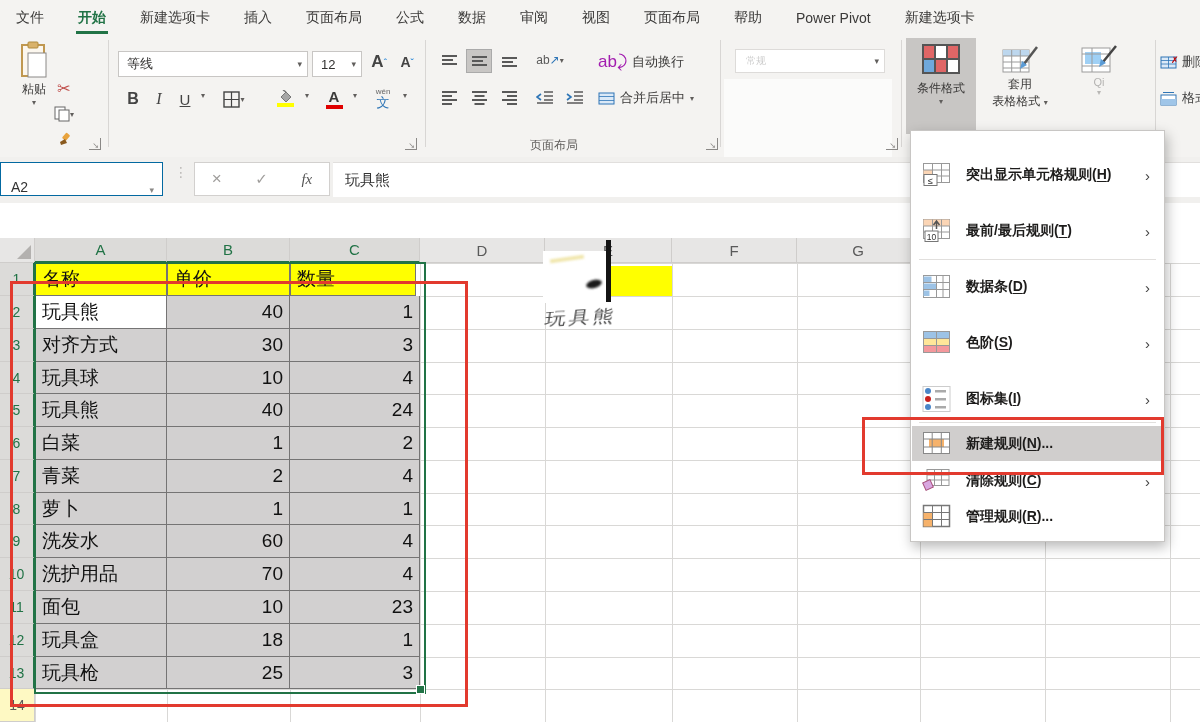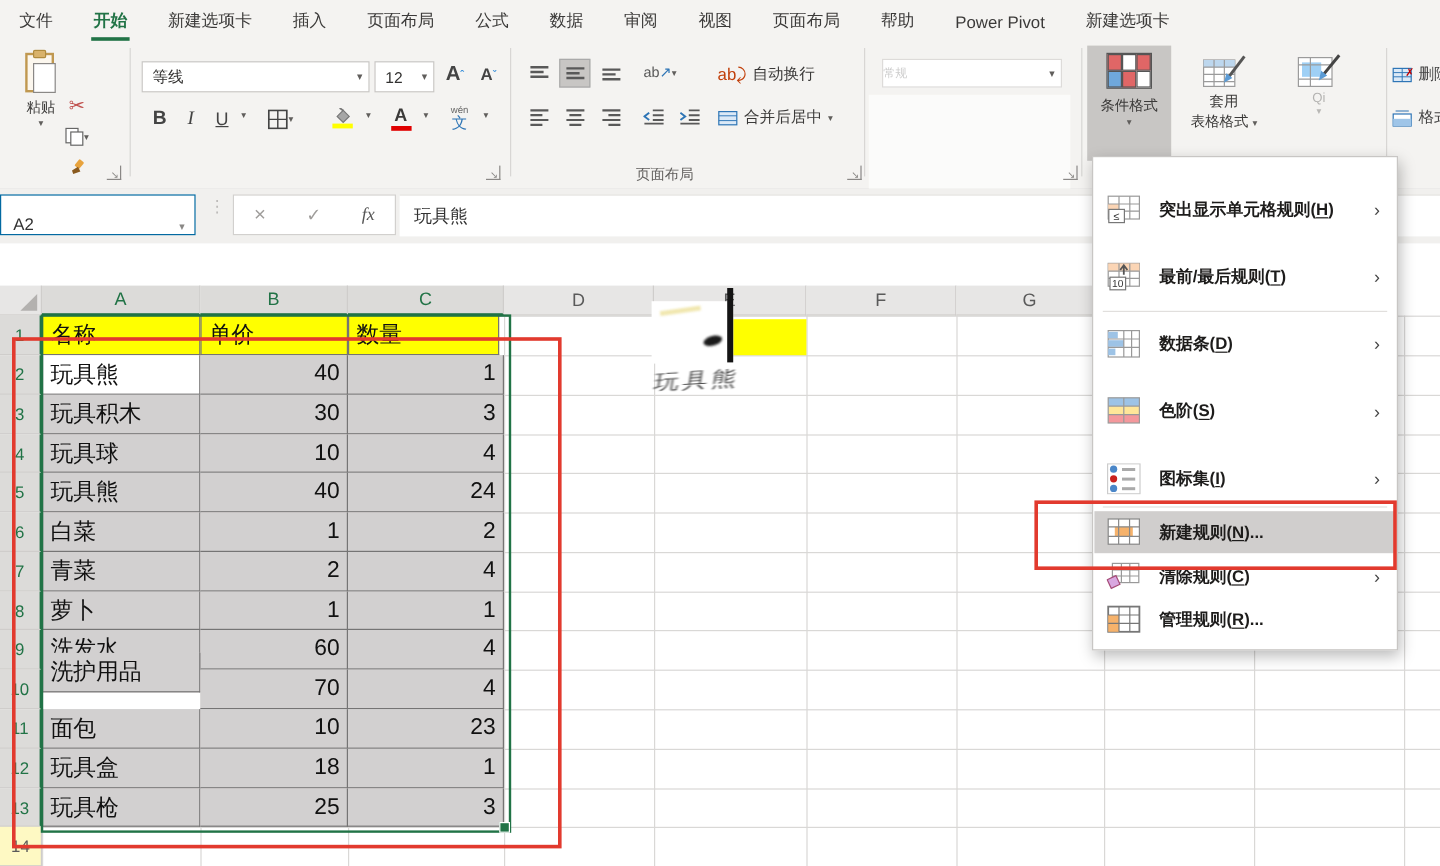--- a/index.html
+++ b/index.html
@@ -216,35 +216,35 @@
           <path d="M5 4 L1 7 L5 10" fill="none" stroke="#2e75b6" stroke-width="1.6"></path>
         </svg>
     </div>
     <div class="smallbtn" style="left:562px;top:50px;width:26px;height:24px;">
       <svg width="18" height="15" viewBox="0 0 18 15">
           <path d="M8 2 h9 M8 6 h9 M8 10 h9 M1 13 h16" stroke="#595959" stroke-width="1.6"></path>
           <path d="M1 4 L5 7 L1 10" fill="none" stroke="#2e75b6" stroke-width="1.6"></path>
         </svg>
     </div>
     <div class="smallbtn" style="left:598px;top:16px;width:130px;height:22px;justify-content:flex-start;font-size:13px;color:#3b3a39;gap:5px;">
-      <span style="color:#c2410c;font-size:14px;">ab⤸</span>
+      <span style="color:#a21caf;font-size:17px;">ab⤸</span>
       <span>自动换行</span>
     </div>
     <div class="smallbtn" style="left:598px;top:52px;width:150px;height:22px;justify-content:flex-start;font-size:13px;color:#3b3a39;gap:5px;">
       <svg width="17" height="13" viewBox="0 0 17 13">
         <rect x="1" y="1" width="15" height="11" fill="#dbe9f7" stroke="#2e75b6"></rect>
         <path d="M1 4.5 h15 M1 8.5 h15" stroke="#2e75b6" stroke-width="0.8"></path>
       </svg>
       <span>合并后居中</span>
       <span class="chevron">▾</span>
     </div>
     <div class="grouplabel" style="left:530px;">页面布局</div>
     <div class="launcher" style="left:706px;top:103px;"></div>
 
-    <div class="combo" style="left:735px;top:14px;width:150px;height:24px;padding-left:0;border-color:#dddbd9;">
+    <div class="combo" style="left:735px;top:14px;width:150px;height:24px;padding-left:10px;border-color:#dddbd9;">
       <span style="opacity:.25;font-size:10px;">常规</span>
       <span class="chev">▾</span>
     </div>
     <div class="abs" style="left:724px;top:44px;width:168px;height:100px;background:rgba(252,252,251,.9);"></div>
     <div class="launcher" style="left:886px;top:103px;"></div>
 
     <div class="bigbtn pressed" style="left:906px;top:3px;width:70px;height:96px;padding-top:6px;box-sizing:border-box;">
       <span class="cfgrid">
         <i style="background:#e06666;"></i>
           <i style="background:#ffffff;"></i>
@@ -362,42 +362,42 @@
       <div class="rowhead sel" style="top: 591px; height: 33px;">11</div>
       <div class="rowhead sel" style="top: 624px; height: 33px;">12</div>
       <div class="rowhead sel" style="top: 657px; height: 32px;">13</div>
       <div class="rowhead" style="top: 689px; height: 33px;">14</div>
       <div class="tcell hdr name" style="left: 35px; top: 263px; width: 132px; height: 33px;">名称</div>
       <div class="tcell hdr name" style="left: 167px; top: 263px; width: 123px; height: 33px;">单价</div>
       <div class="tcell hdr name" style="left: 290px; top: 263px; width: 126px; height: 33px;">数量</div>
       <div class="tcell name active lb" style="left: 35px; top: 296px; width: 132px; height: 33px; border-left: 1px solid rgb(117, 116, 116);">玩具熊</div>
       <div class="tcell num gray" style="left: 167px; top: 296px; width: 123px; height: 33px;">40</div>
       <div class="tcell num gray" style="left: 290px; top: 296px; width: 130px; height: 33px;">1</div>
-      <div class="tcell name gray lb" style="left: 35px; top: 329px; width: 132px; height: 33px; border-left: 1px solid rgb(117, 116, 116);">玩具积木</div>
+      <div class="tcell name gray lb" style="left: 35px; top: 329px; width: 132px; height: 33px; border-left: 1px solid rgb(117, 116, 116);">对齐方式</div>
       <div class="tcell num gray" style="left: 167px; top: 329px; width: 123px; height: 33px;">30</div>
       <div class="tcell num gray" style="left: 290px; top: 329px; width: 130px; height: 33px;">3</div>
       <div class="tcell name gray lb" style="left: 35px; top: 362px; width: 132px; height: 32px; border-left: 1px solid rgb(117, 116, 116);">玩具球</div>
       <div class="tcell num gray" style="left: 167px; top: 362px; width: 123px; height: 32px;">10</div>
       <div class="tcell num gray" style="left: 290px; top: 362px; width: 130px; height: 32px;">4</div>
       <div class="tcell name gray lb" style="left: 35px; top: 394px; width: 132px; height: 33px; border-left: 1px solid rgb(117, 116, 116);">玩具熊</div>
       <div class="tcell num gray" style="left: 167px; top: 394px; width: 123px; height: 33px;">40</div>
       <div class="tcell num gray" style="left: 290px; top: 394px; width: 130px; height: 33px;">24</div>
       <div class="tcell name gray lb" style="left: 35px; top: 427px; width: 132px; height: 33px; border-left: 1px solid rgb(117, 116, 116);">白菜</div>
       <div class="tcell num gray" style="left: 167px; top: 427px; width: 123px; height: 33px;">1</div>
       <div class="tcell num gray" style="left: 290px; top: 427px; width: 130px; height: 33px;">2</div>
       <div class="tcell name gray lb" style="left: 35px; top: 460px; width: 132px; height: 33px; border-left: 1px solid rgb(117, 116, 116);">青菜</div>
       <div class="tcell num gray" style="left: 167px; top: 460px; width: 123px; height: 33px;">2</div>
       <div class="tcell num gray" style="left: 290px; top: 460px; width: 130px; height: 33px;">4</div>
       <div class="tcell name gray lb" style="left: 35px; top: 493px; width: 132px; height: 32px; border-left: 1px solid rgb(117, 116, 116);">萝卜</div>
       <div class="tcell num gray" style="left: 167px; top: 493px; width: 123px; height: 32px;">1</div>
       <div class="tcell num gray" style="left: 290px; top: 493px; width: 130px; height: 32px;">1</div>
       <div class="tcell name gray lb" style="left: 35px; top: 525px; width: 132px; height: 33px; border-left: 1px solid rgb(117, 116, 116);">洗发水</div>
       <div class="tcell num gray" style="left: 167px; top: 525px; width: 123px; height: 33px;">60</div>
       <div class="tcell num gray" style="left: 290px; top: 525px; width: 130px; height: 33px;">4</div>
-      <div class="tcell name gray lb" style="left: 35px; top: 544px; width: 132px; height: 33px; border-left: 1px solid rgb(117, 116, 116);">洗护用品</div>
+      <div class="tcell name gray lb" style="left: 35px; top: 558px; width: 132px; height: 33px; border-left: 1px solid rgb(117, 116, 116);">洗护用品</div>
       <div class="tcell num gray" style="left: 167px; top: 558px; width: 123px; height: 33px;">70</div>
       <div class="tcell num gray" style="left: 290px; top: 558px; width: 130px; height: 33px;">4</div>
       <div class="tcell name gray lb" style="left: 35px; top: 591px; width: 132px; height: 33px; border-left: 1px solid rgb(117, 116, 116);">面包</div>
       <div class="tcell num gray" style="left: 167px; top: 591px; width: 123px; height: 33px;">10</div>
       <div class="tcell num gray" style="left: 290px; top: 591px; width: 130px; height: 33px;">23</div>
       <div class="tcell name gray lb" style="left: 35px; top: 624px; width: 132px; height: 33px; border-left: 1px solid rgb(117, 116, 116);">玩具盒</div>
       <div class="tcell num gray" style="left: 167px; top: 624px; width: 123px; height: 33px;">18</div>
       <div class="tcell num gray" style="left: 290px; top: 624px; width: 130px; height: 33px;">1</div>
       <div class="tcell name gray lb" style="left: 35px; top: 657px; width: 132px; height: 32px; border-left: 1px solid rgb(117, 116, 116);">玩具枪</div>
       <div class="tcell num gray" style="left: 167px; top: 657px; width: 123px; height: 32px;">25</div>

